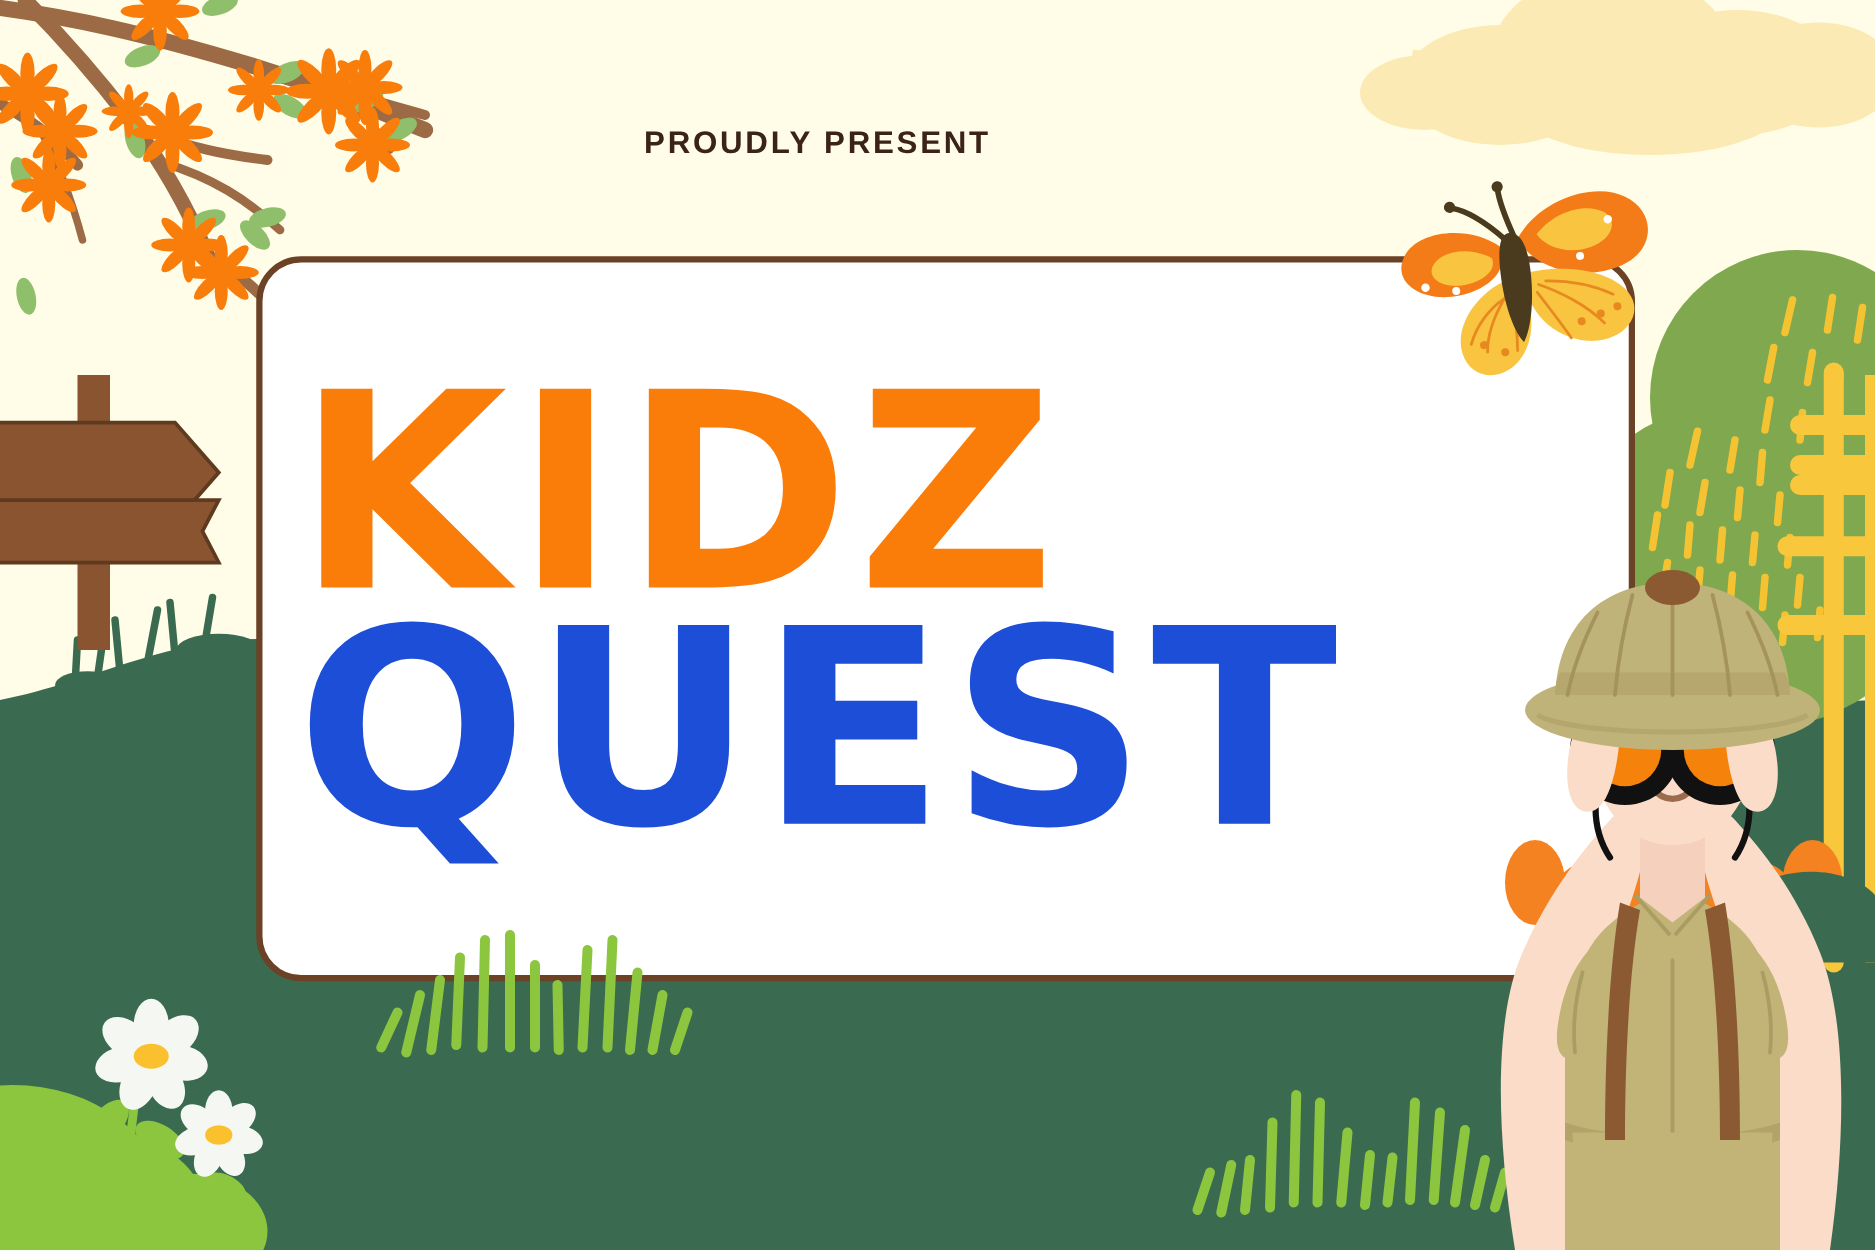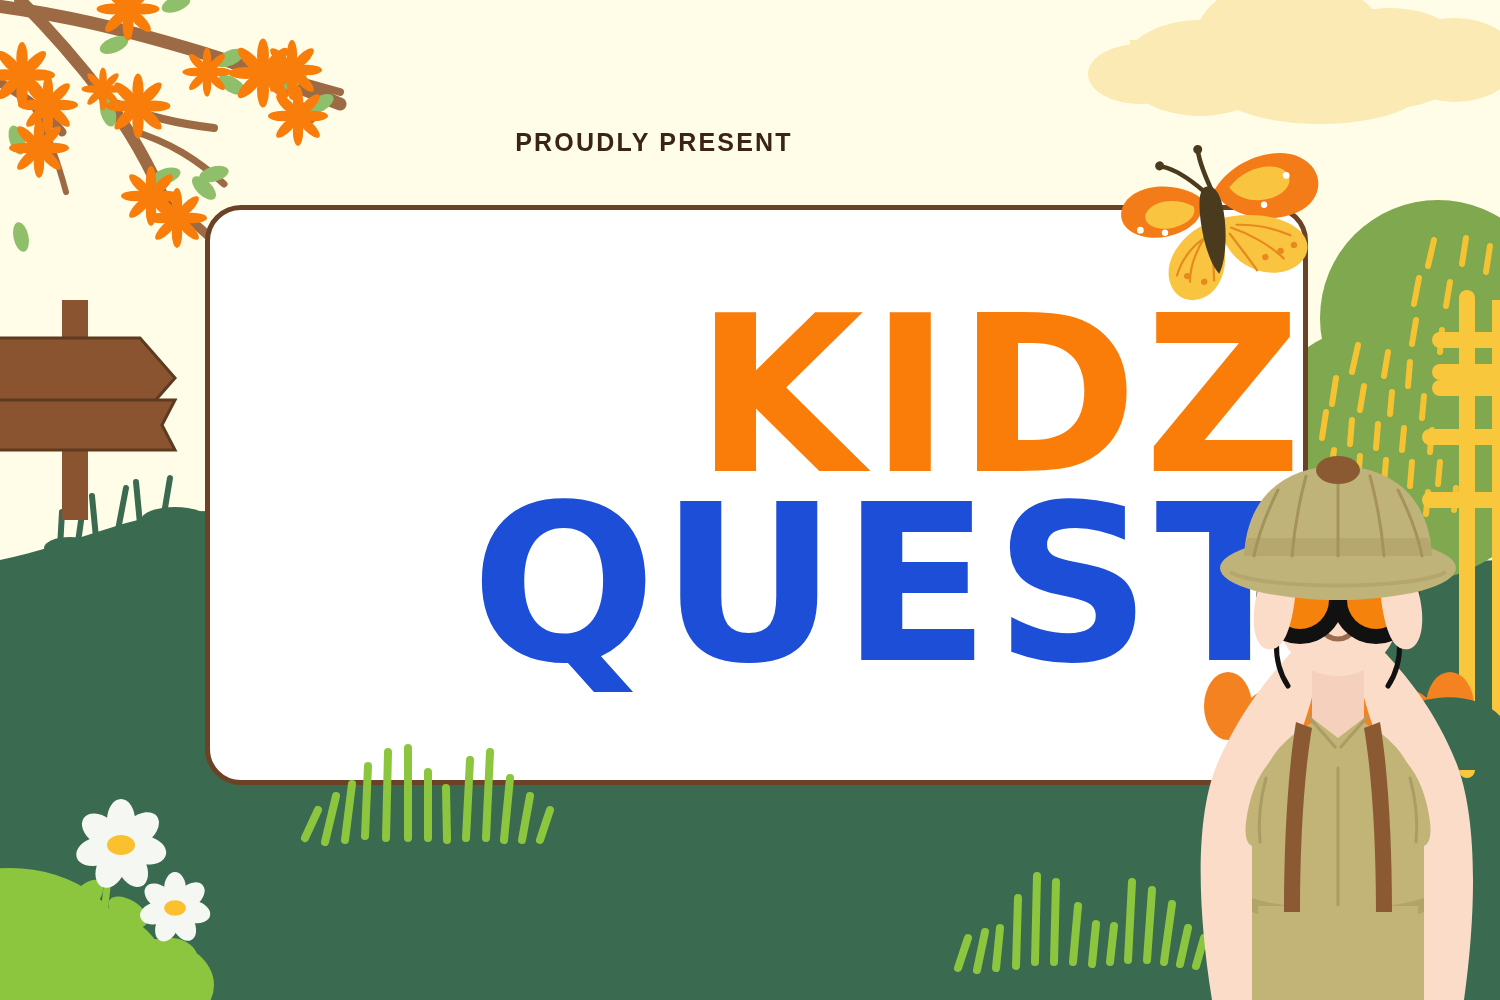--- a/index.html
+++ b/index.html
@@ -9,35 +9,35 @@
     font-family:"Liberation Sans",sans-serif;
   }
   .layer{position:absolute;left:0;top:0;width:1500px;height:1000px;}
   .layer svg{display:block;width:1500px;height:1000px;}
 
   
   #kicker{
     position:absolute;left:0;top:100px;width:1308px;text-align:center;
     font-size:25px;font-weight:700;letter-spacing:2.2px;color:#3B2318;
     font-family:"Liberation Sans",sans-serif;
-    margin-top:28px;
   }
 
   
   #card{
     position:absolute;left:205px;top:205px;width:1103px;height:580px;
     background:#FFFFFF;border:5px solid #6B4226;border-radius:36px;
     box-sizing:border-box;
   }
 
   
   #titleWrap{
     position:absolute;left:205px;top:255px;width:1103px;height:470px;
-    display:flex;flex-direction:column;align-items:flex-end;justify-content:center;
+    display:flex;flex-direction:column;align-items:flex-start;justify-content:center;
     pointer-events:none;
+    padding-left:32px;
   }
   .bigword{
     font-family:"DejaVu Sans",sans-serif;
     font-weight:700;line-height:.84;text-align:center;white-space:nowrap;
   }
   #word1{font-size:218px;color:#FA7D09;letter-spacing:6px;}
   #word2{font-size:218px;color:#1d4ed8;letter-spacing:4px;margin-top:6px;}
 
   
   #subtitle{

